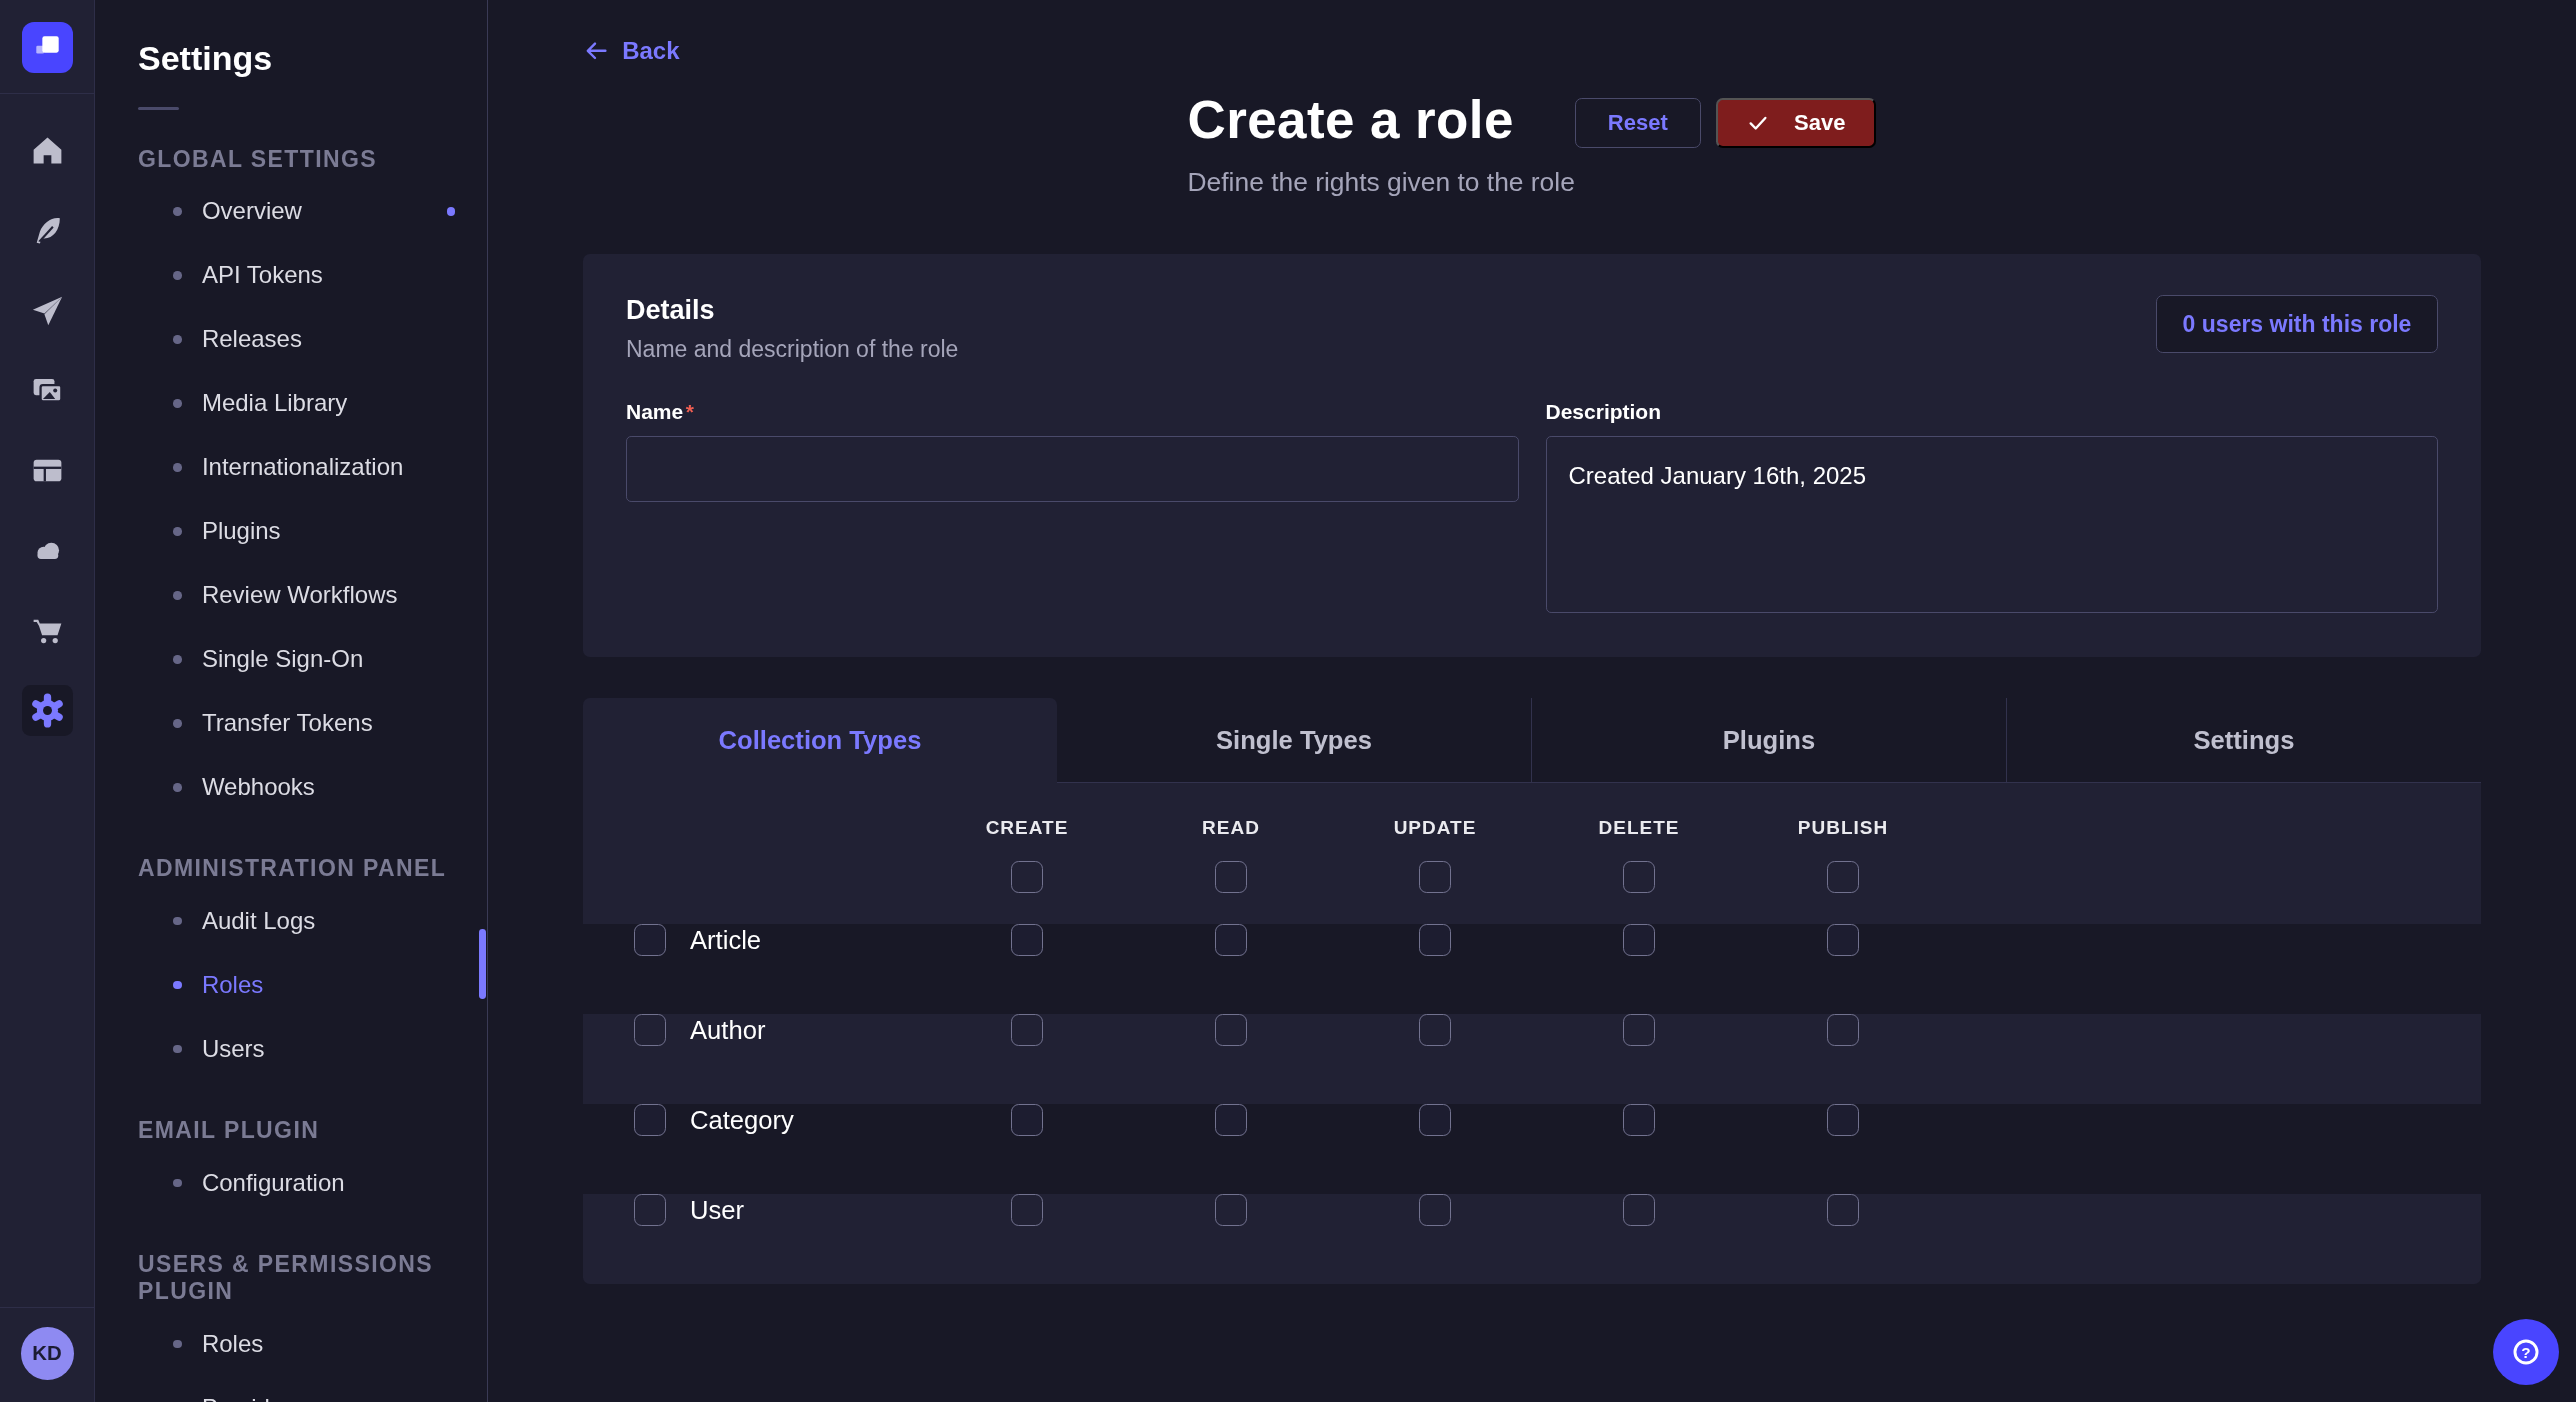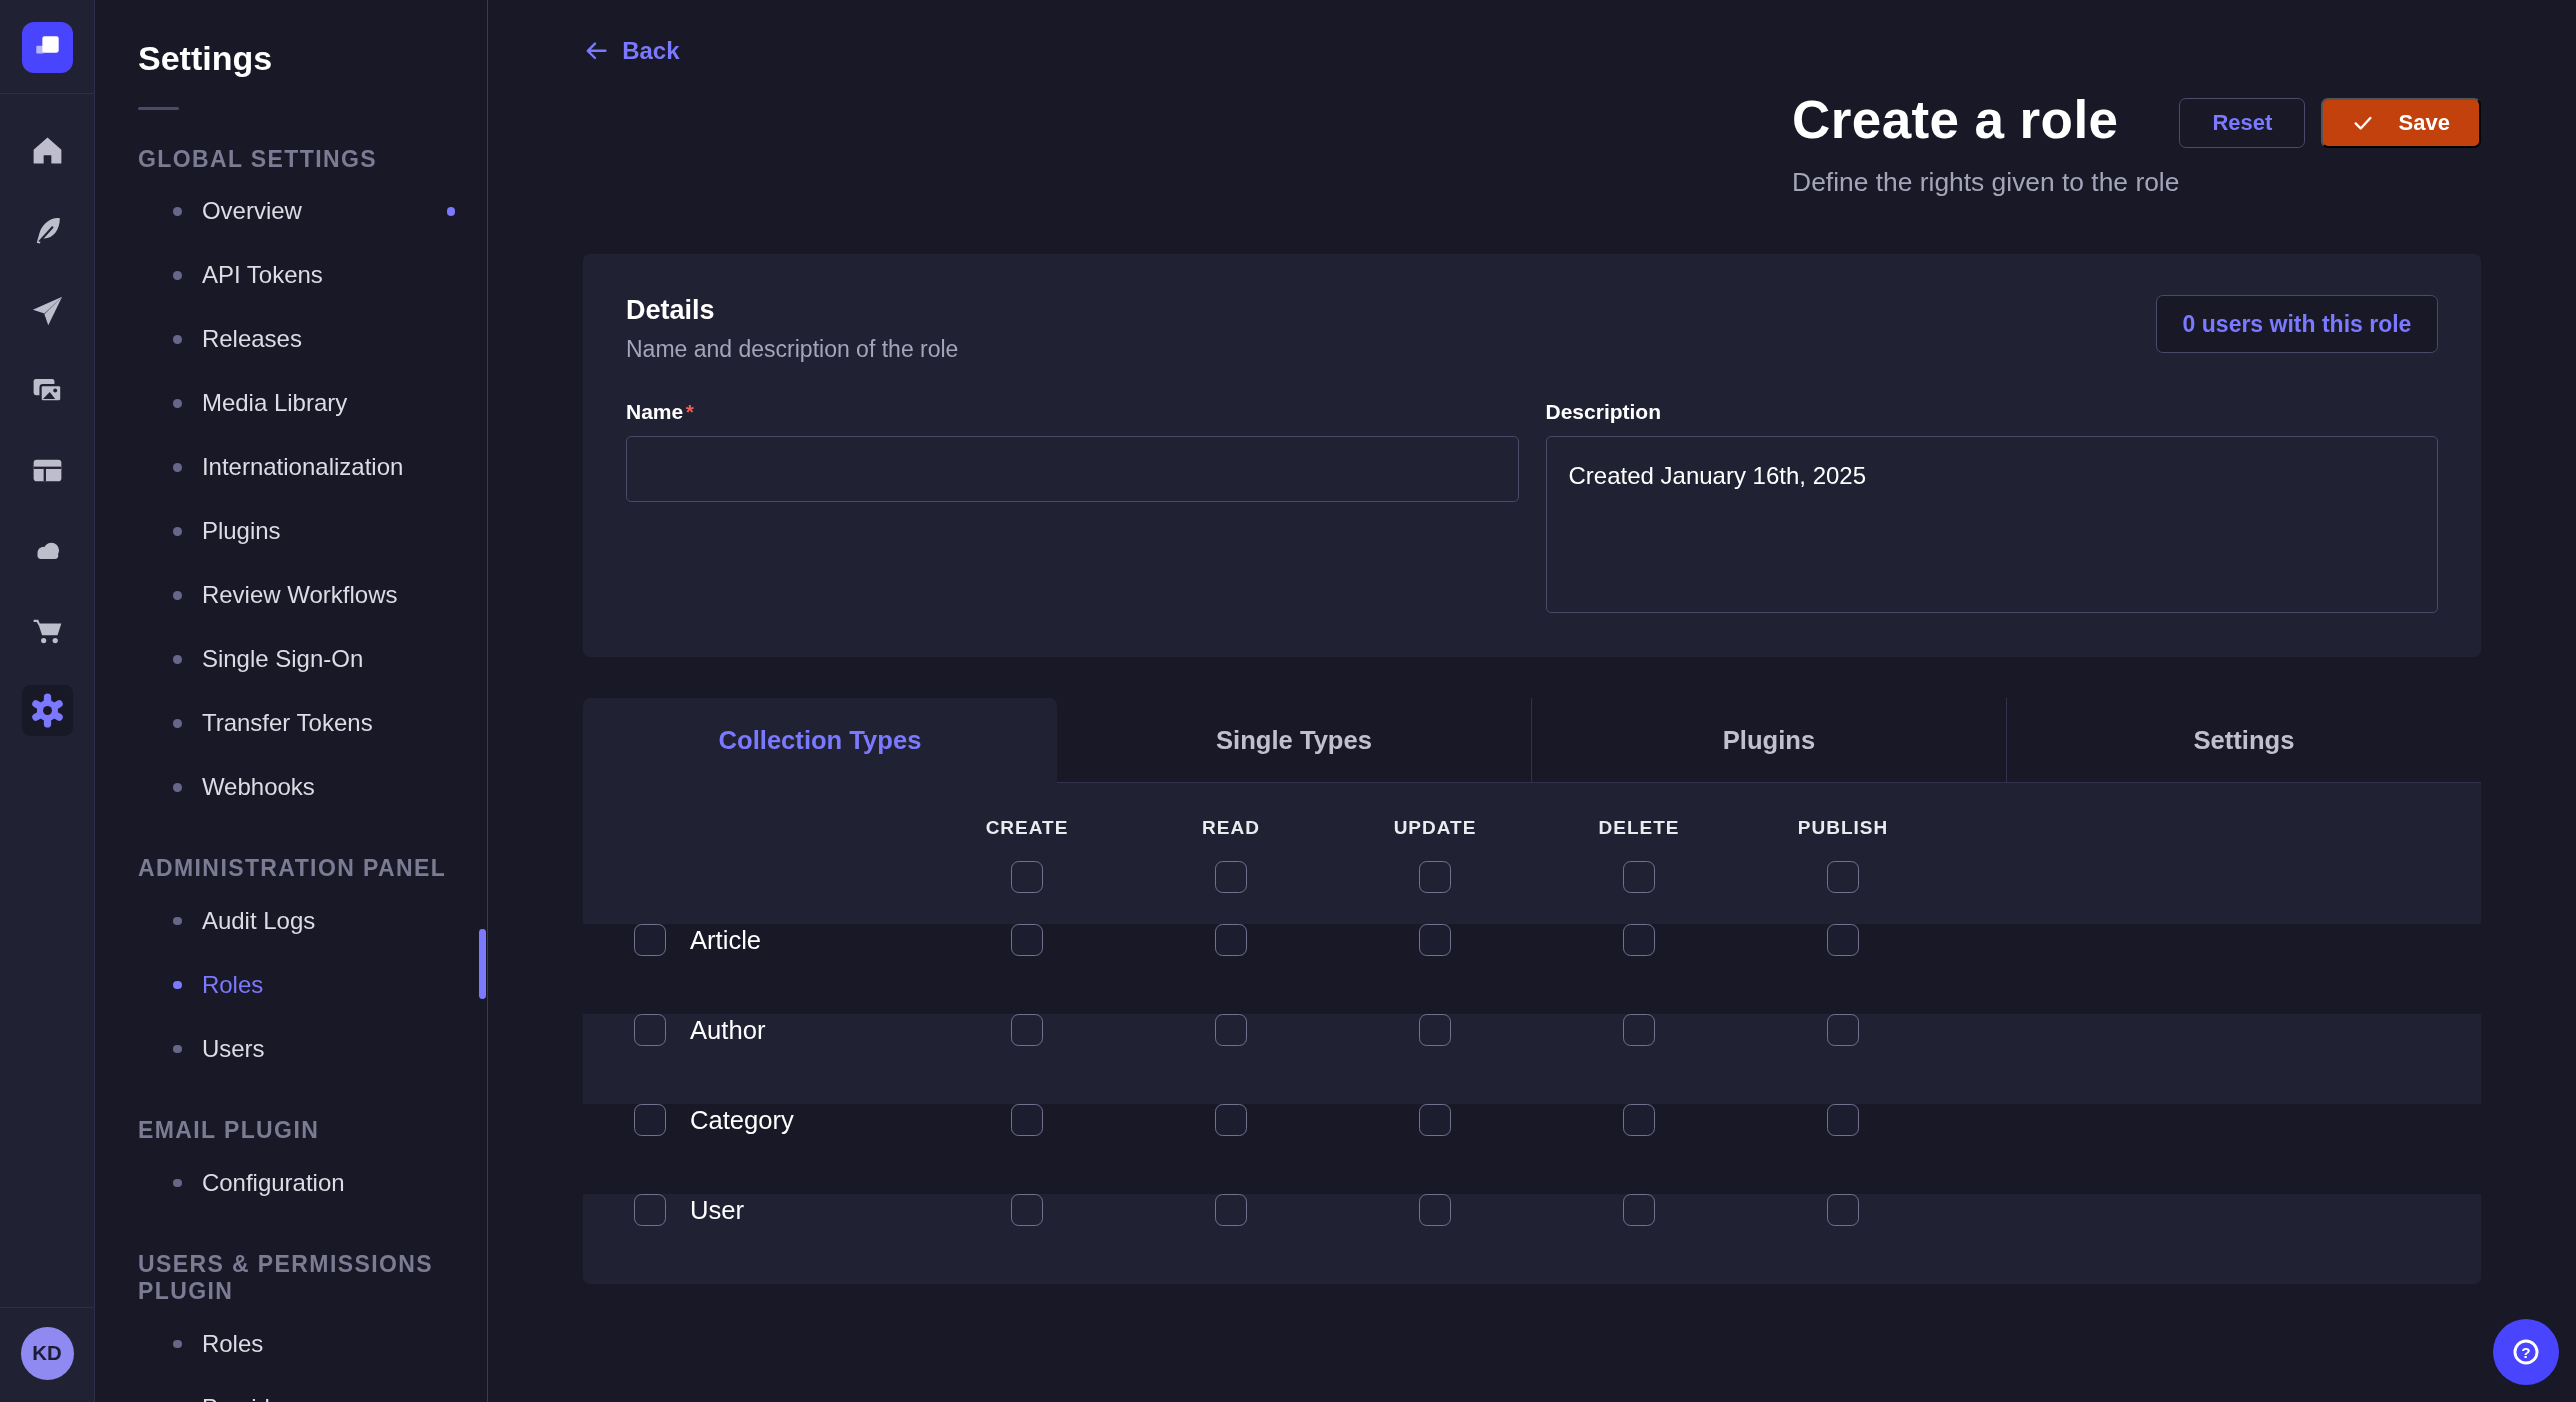--- a/index.html
+++ b/index.html
@@ -64,27 +64,27 @@
   .bullet { width:8.5px; height:8.5px; border-radius:50%; background:#666687; flex-shrink:0; }
   .nav-item.active { color:#7b79ff; }
   .nav-item.active .bullet { background:#7b79ff; }
   .notif-dot { position:absolute; right:32px; top:50%; margin-top:-4.3px; width:8.5px; height:8.5px; border-radius:50%; background:#7b79ff; }
   .scroll-thumb { position:absolute; right:0.9px; top:929px; width:6.8px; height:70px; border-radius:3.4px; background:#7b79ff; }
 
   
   .main { flex:1; position:relative; padding:0 95px; }
   .back-row { margin-top:37px; display:flex; align-items:center; gap:13.6px; width:fit-content; cursor:pointer; }
   .back-label { color:#7b79ff; font-size:24px; font-weight:600; }
-  .page-head { display:flex; justify-content:flex-end; align-items:flex-start; margin-top:24px; }
+  .page-head { display:flex; justify-content:center; align-items:flex-start; margin-top:24px; }
   .page-title { font-size:53px; font-weight:700; letter-spacing:0.4px; }
   .page-sub { font-size:26.4px; color:#a5a5ba; margin-top:17px; }
   .head-actions { display:flex; gap:15.3px; margin-top:8.5px; }
   .btn { border-radius:6.8px; height:50px; display:flex; align-items:center; justify-content:center; font-weight:700; font-size:22px; cursor:pointer; }
   .btn-reset { padding:0 32px; border:0.9px solid #4a4a6a; color:#7b79ff; background:transparent; }
-  .btn-save { padding:0 29px; background:#c2410c; color:#ffffff; gap:25px; }
+  .btn-save { padding:0 29px; background:#7f1d1d; color:#ffffff; gap:25px; }
 
   
   .card {
     background:#212134; border-radius:6.8px;
     margin-top:56px; padding:41px 43px;
   }
   .card-head { display:flex; justify-content:space-between; align-items:flex-start; }
   .card-title { font-size:27px; font-weight:700; }
   .card-sub { font-size:23px; color:#a5a5ba; margin-top:10.2px; }
   .users-btn {

